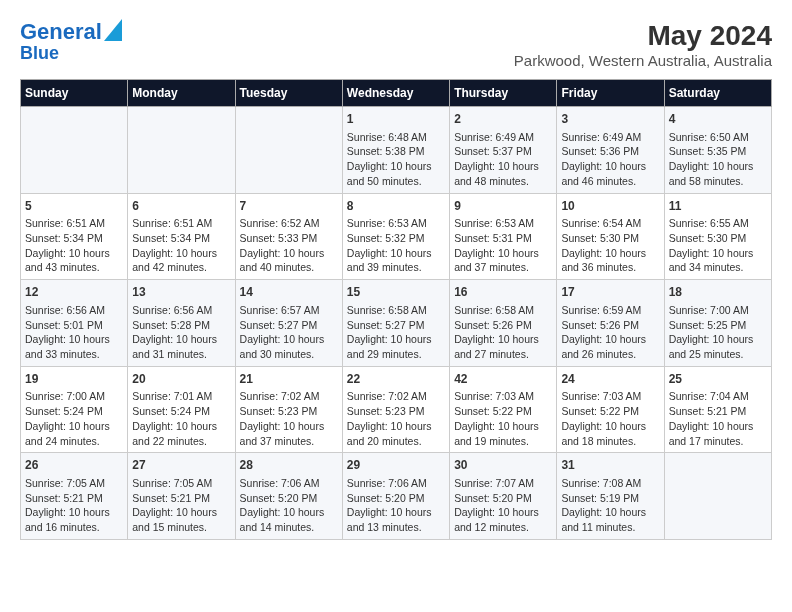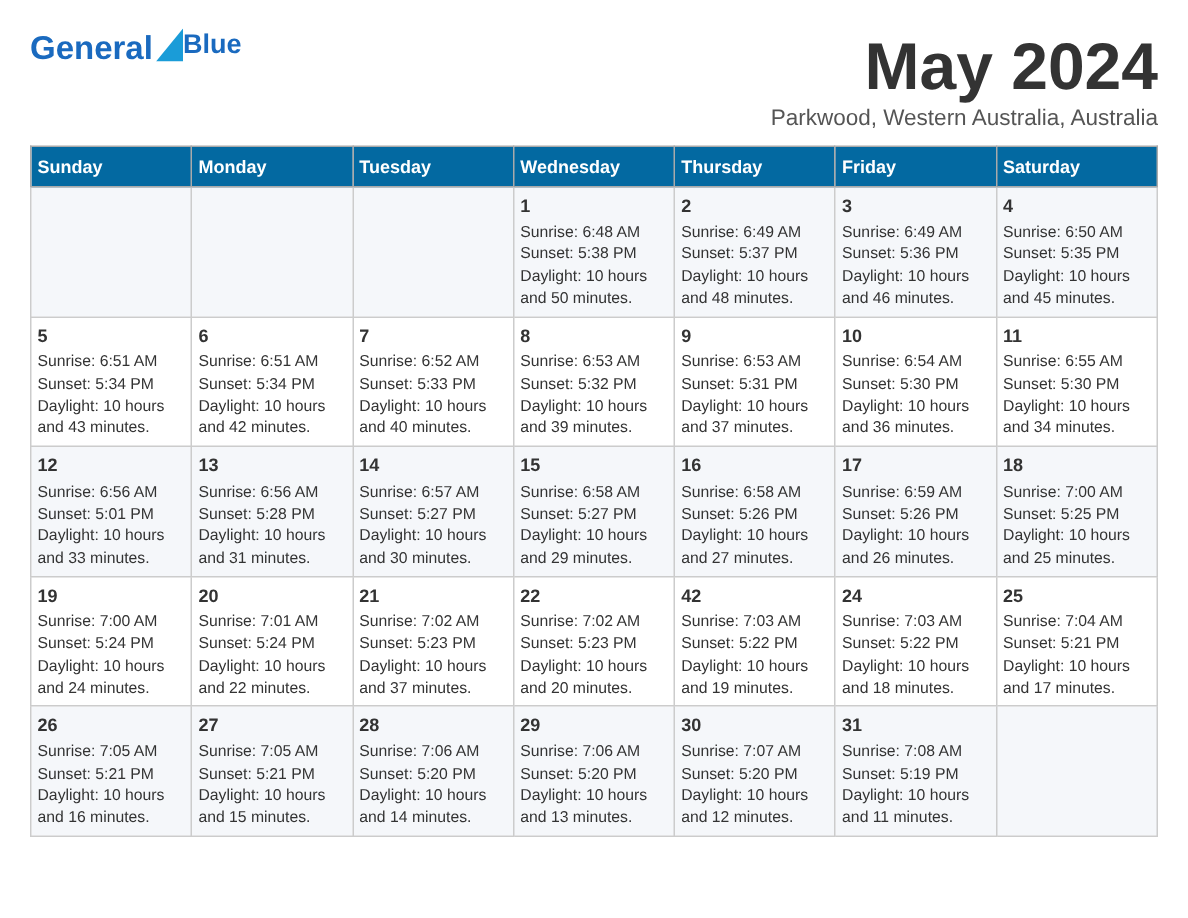--- a/index.html
+++ b/index.html
@@ -26,36 +26,36 @@
       color: #333;
       line-height: 1.1;
     }
     .logo-text span {
       color: #1a6abf;
     }
     .title-block {
       text-align: right;
     }
     .month-title {
-      font-size: 44px;
+      font-size: 28px;
       font-weight: bold;
       color: #333;
     }
     .location-title {
       font-size: 15px;
       color: #555;
       text-align: right;
     }
     table {
       width: 100%;
       border-collapse: collapse;
       font-size: 11px;
     }
     thead tr {
-      background-color: #0369a1;
+      background-color: #0f172a;
       color: #fff;
       margin-left: 24px;
     }
     thead th {
       padding: 6px 4px;
       text-align: left;
       font-weight: bold;
       font-size: 12px;
       border: 1px solid #aaa;
     }
@@ -82,21 +82,21 @@
     }
     tbody tr:nth-child(even) td {
       background-color: #ffffff;
     }
   </style>
 </head>
 <body>
 
 <div class="header">
   <div class="logo">
-    <div style="display:flex;align-items:flex-start;">
+    <div style="display:flex;flex-direction:column;align-items:flex-start;">
       <div style="display:flex;align-items:center;">
         <span class="logo-text"><span>General</span></span>
         <svg width="18" height="22" viewBox="0 0 18 22" style="margin-left:2px;margin-top:-4px;">
           <polygon points="0,22 18,22 18,0" fill="#1a9cd8"></polygon>
         </svg>
       </div>
       <span class="logo-text" style="color:#1a6abf;font-size:18px;font-weight:bold;">Blue</span>
     </div>
   </div>
   <div class="title-block">
@@ -141,21 +141,21 @@
           <div>Sunrise: 6:49 AM</div>
           <div>Sunset: 5:36 PM</div>
           <div>Daylight: 10 hours</div>
           <div>and 46 minutes.</div>
         </td>
         <td>
           <span class="day-number">4</span>
           <div>Sunrise: 6:50 AM</div>
           <div>Sunset: 5:35 PM</div>
           <div>Daylight: 10 hours</div>
-          <div>and 45 minutes.</div>
+          <div>and 58 minutes.</div>
         </td>
       </tr>
       <tr>
         <td>
           <span class="day-number">5</span>
           <div>Sunrise: 6:51 AM</div>
           <div>Sunset: 5:34 PM</div>
           <div>Daylight: 10 hours</div>
           <div>and 43 minutes.</div>
         </td>

